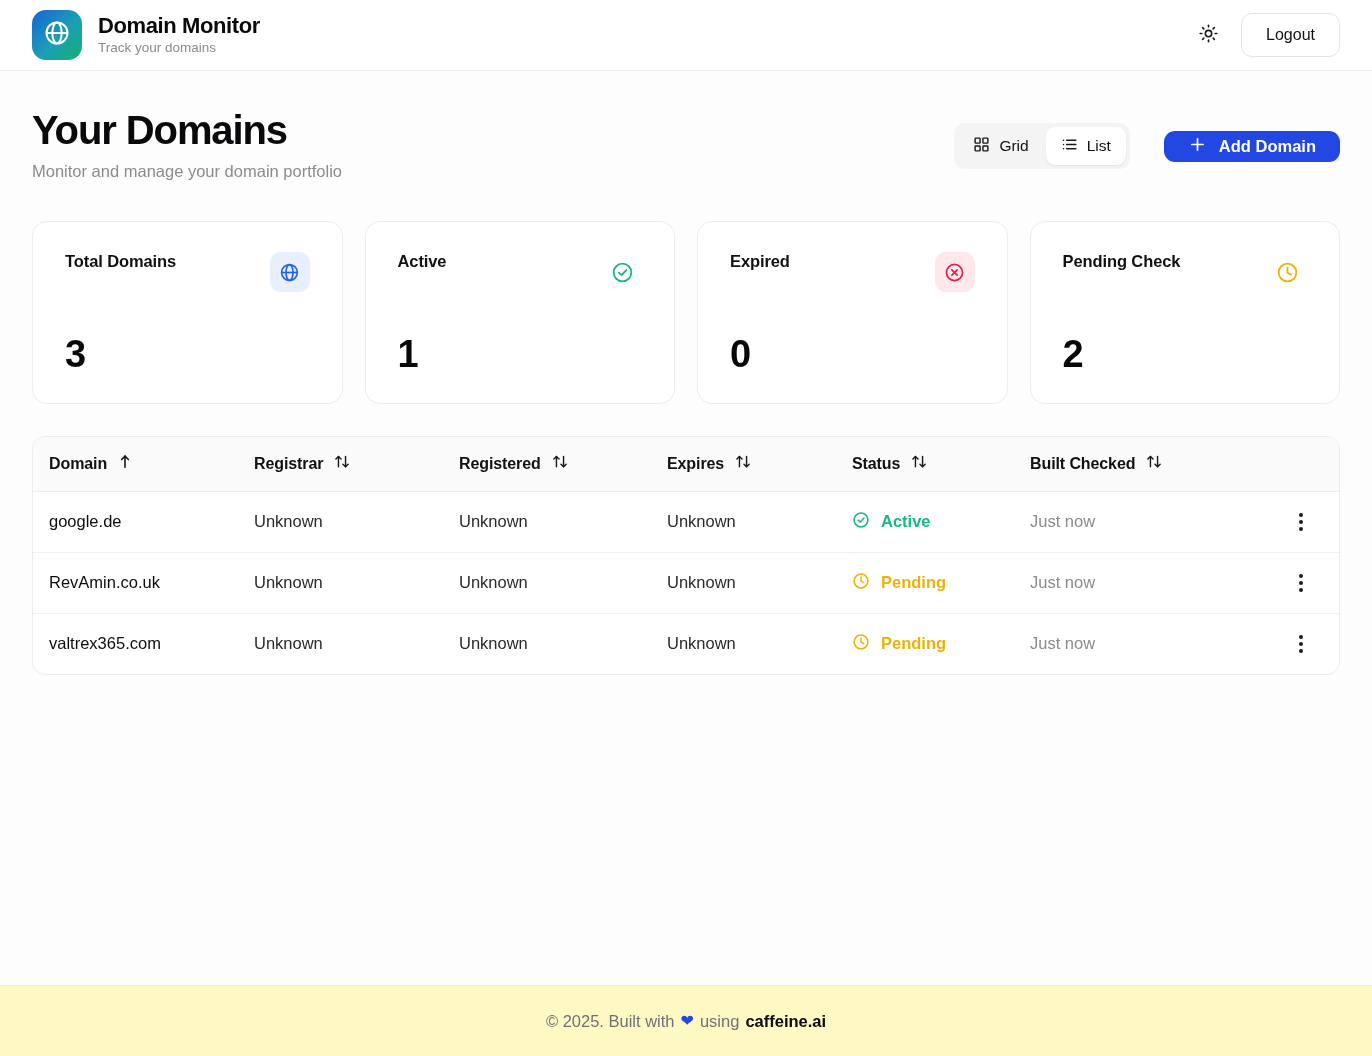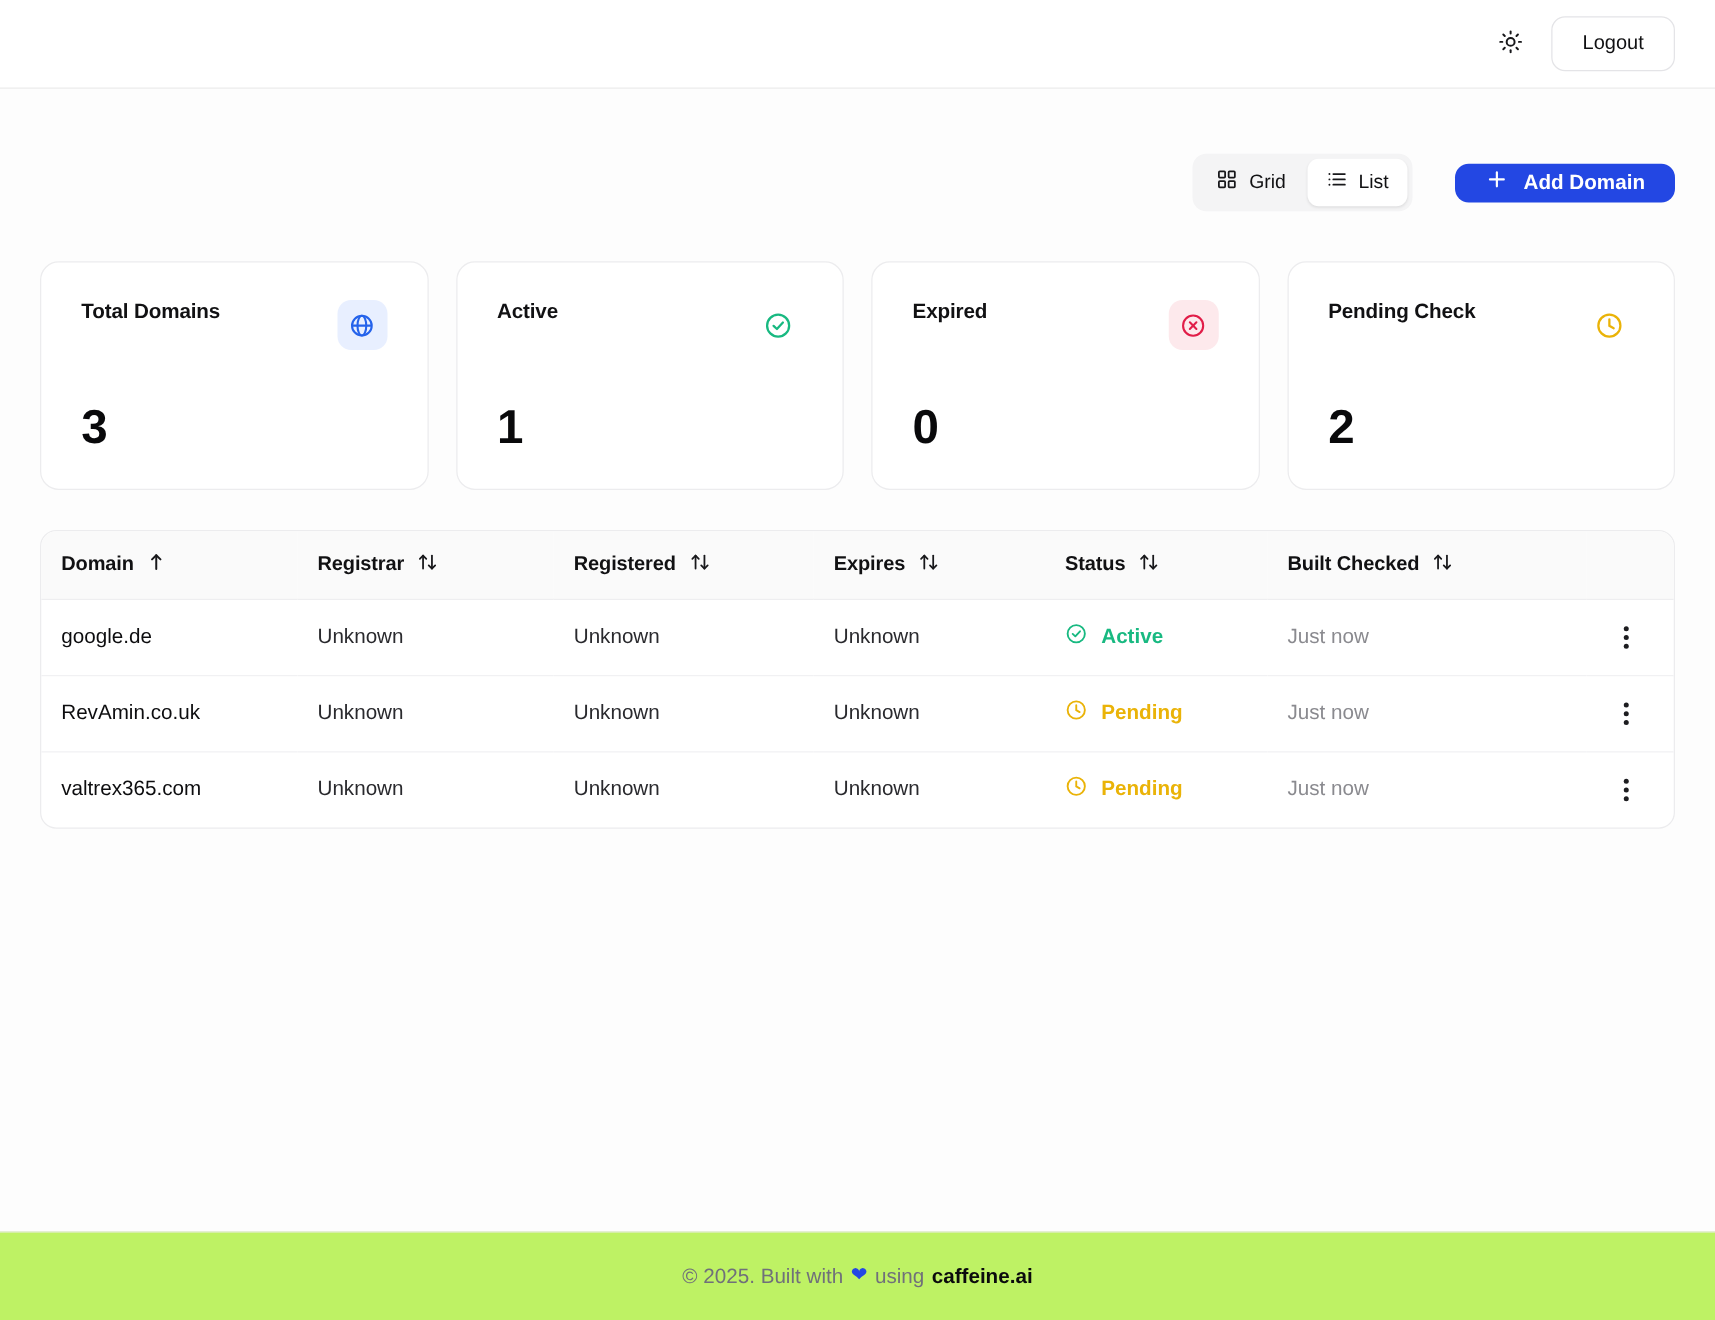--- a/index.html
+++ b/index.html
@@ -148,33 +148,48 @@
   .kebab-btn i { width: 4px; height: 4px; border-radius: 50%; background: #1d1d20; display: block; }
   td.cell-actions { text-align: right; }
   .kebab-wrap { display: flex; justify-content: flex-end; padding-right: 6px; }
 
   
   .footer {
     flex: 0 0 auto;
     height: 71px;
     border-top: 1px solid #ececec;
     display: flex; align-items: center; justify-content: center;
-    background: #bef264;
+    background: #fef9c3;
   }
   .footer-text {
     font-size: 16.5px; color: #70707a;
     display: flex; align-items: center; gap: 6px;
   }
   .footer-brand { color: #0b0b0d; font-weight: 700; }
   .heart { color: #2347e3; font-size: 16px; line-height: 1; }
 </style>
 </head>
 <body>
 
 <div class="topbar">
+  <div class="brand">
+    <div class="logo-tile">
+      <span>
+        <svg width="28" height="28" viewBox="0 0 24 24" fill="none" stroke="#ffffff" stroke-width="1.7">
+          <circle cx="12" cy="12" r="9"></circle>
+          <ellipse cx="12" cy="12" rx="4" ry="9"></ellipse>
+          <line x1="3" y1="12" x2="21" y2="12"></line>
+        </svg>
+      </span>
+    </div>
+    <div class="brand-text">
+      <div class="brand-title">Domain Monitor</div>
+      <div class="brand-sub">Track your domains</div>
+    </div>
+  </div>
 
   <div class="topbar-right">
     <button class="theme-toggle">
       <span>
         <svg width="19" height="19" viewBox="0 0 24 24" fill="none" stroke="#18181b" stroke-width="2" stroke-linecap="round">
           <circle cx="12" cy="12" r="4"></circle>
           <line x1="12" y1="1.5" x2="12" y2="3.6"></line>
             <line x1="12" y1="20.4" x2="12" y2="22.5"></line>
           <line x1="1.5" y1="12" x2="3.6" y2="12"></line>
             <line x1="20.4" y1="12" x2="22.5" y2="12"></line>
@@ -185,20 +200,24 @@
         </svg>
       </span>
     </button>
     <button class="logout-btn">Logout</button>
   </div>
 </div>
 
 <div class="main">
 
   <div class="page-head">
+    <div>
+      <div class="page-title">Your Domains</div>
+      <div class="page-sub">Monitor and manage your domain portfolio</div>
+    </div>
 
     <div class="head-actions">
       <div class="view-toggle">
         <button class="view-btn">
           <span>
             <svg width="17" height="17" viewBox="0 0 24 24" fill="none" stroke="#18181b" stroke-width="2">
               <rect x="3" y="3" width="7" height="7" rx="1"></rect>
               <rect x="14" y="3" width="7" height="7" rx="1"></rect>
               <rect x="3" y="14" width="7" height="7" rx="1"></rect>
               <rect x="14" y="14" width="7" height="7" rx="1"></rect>

